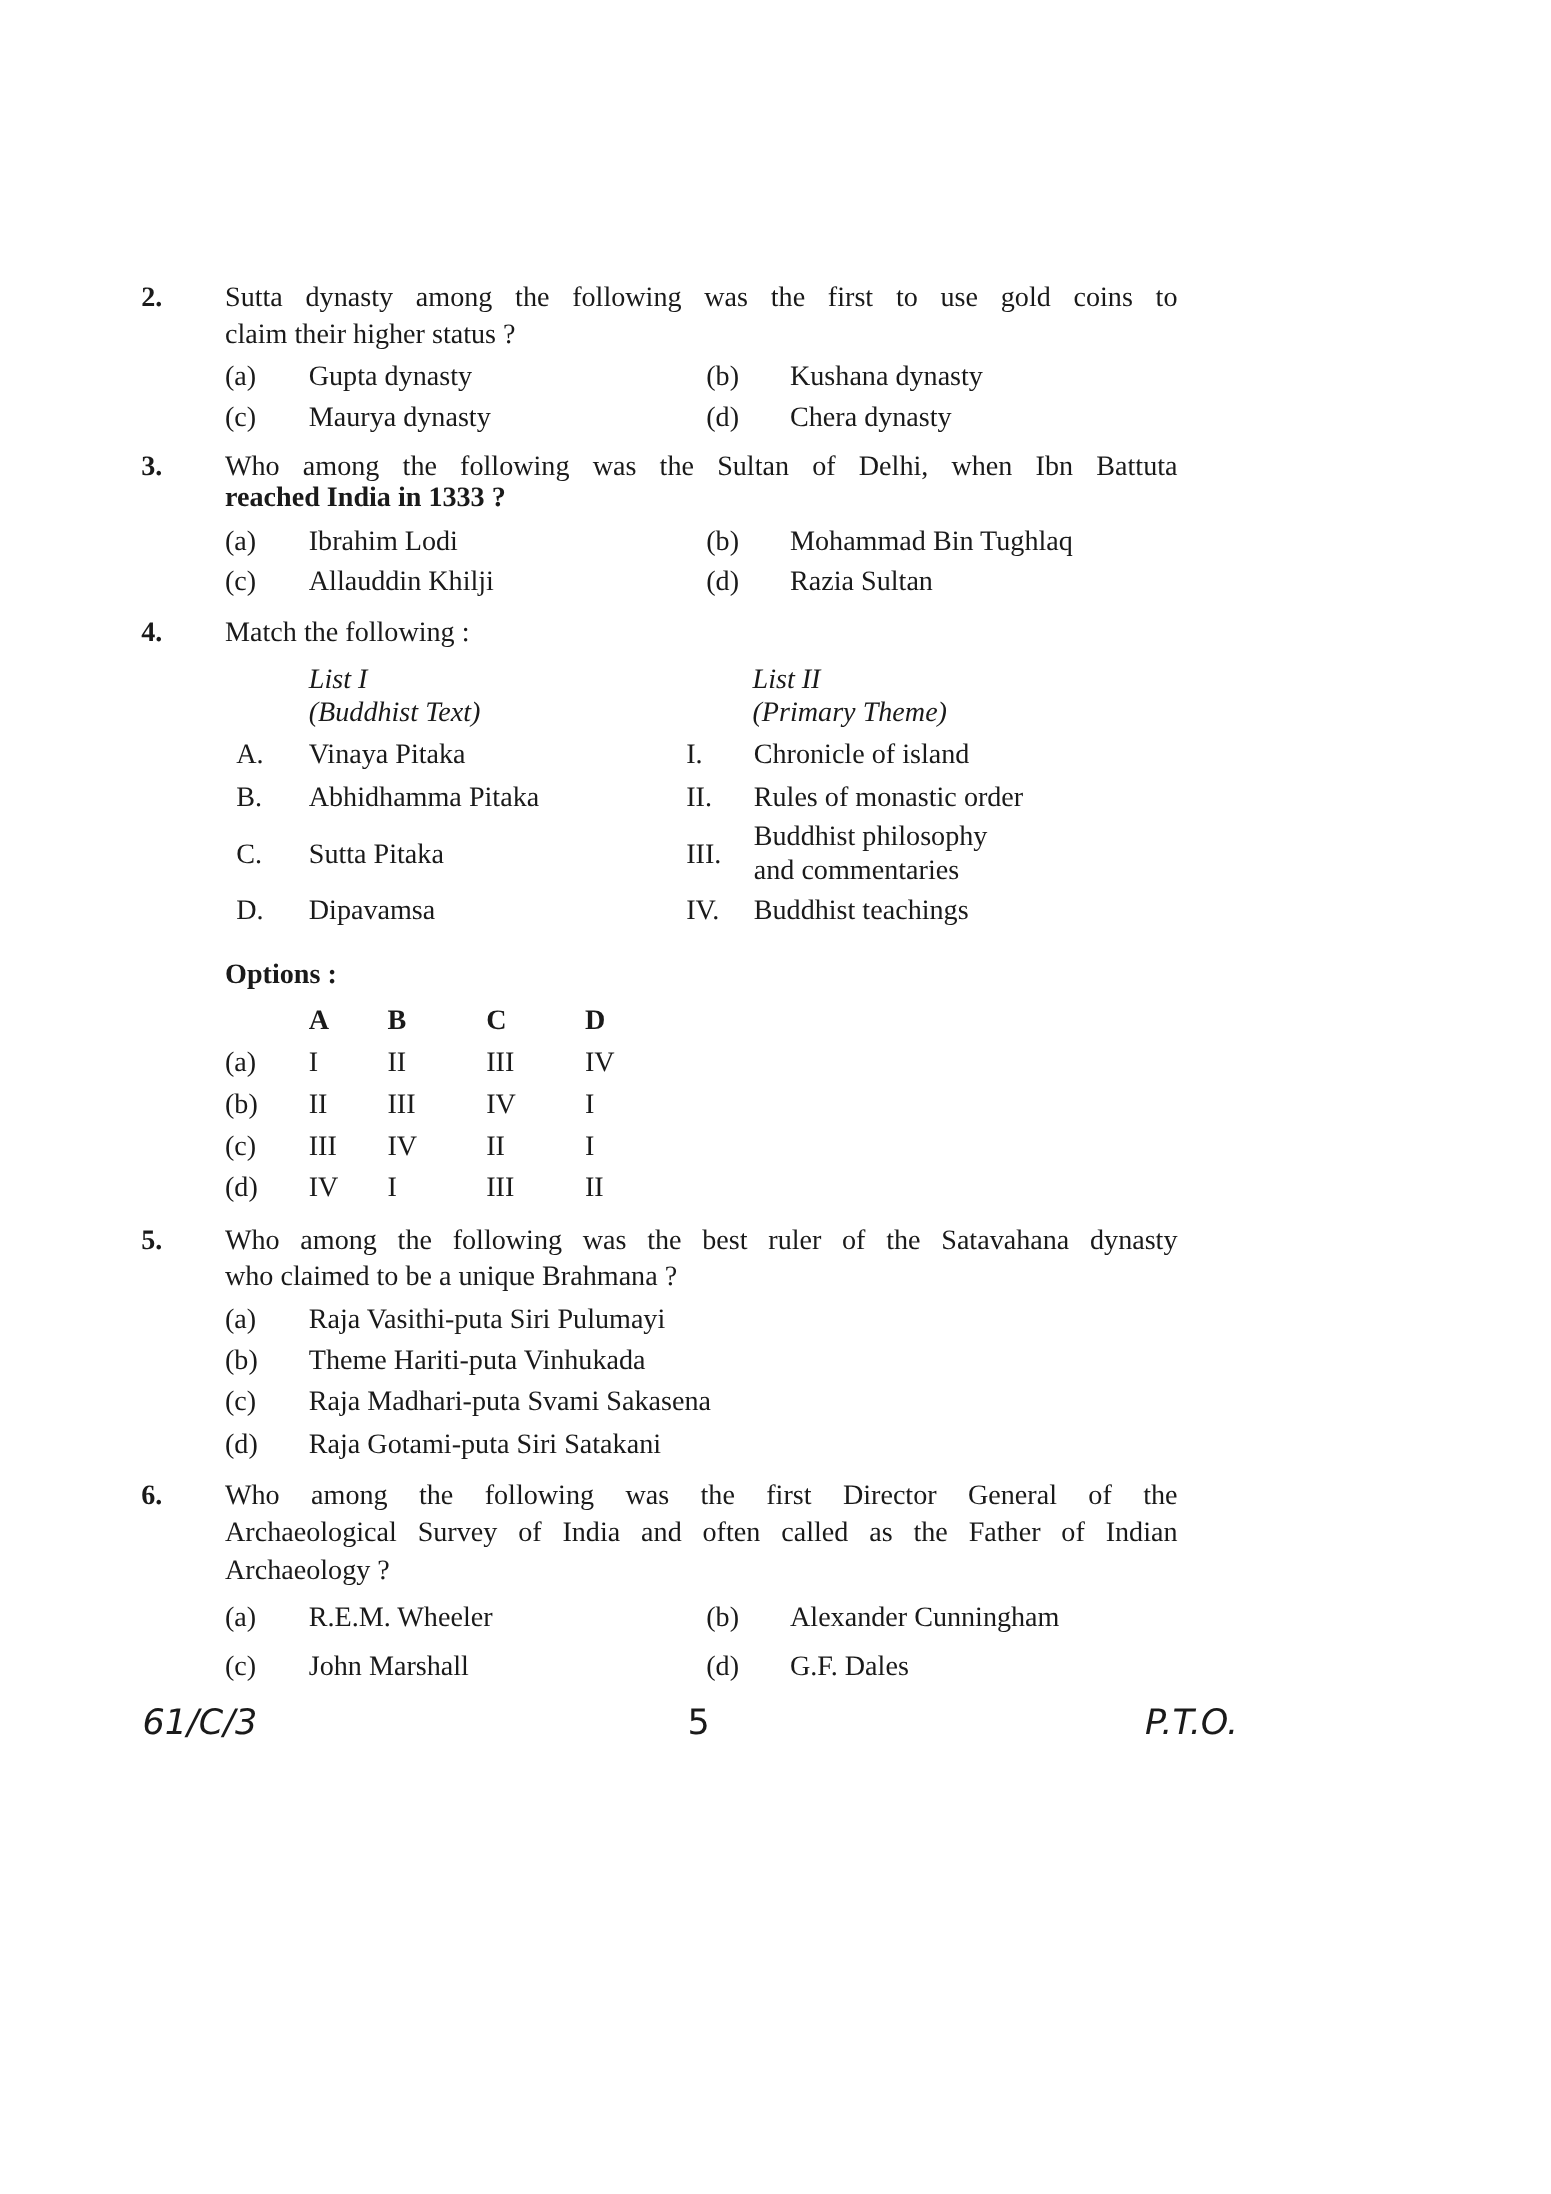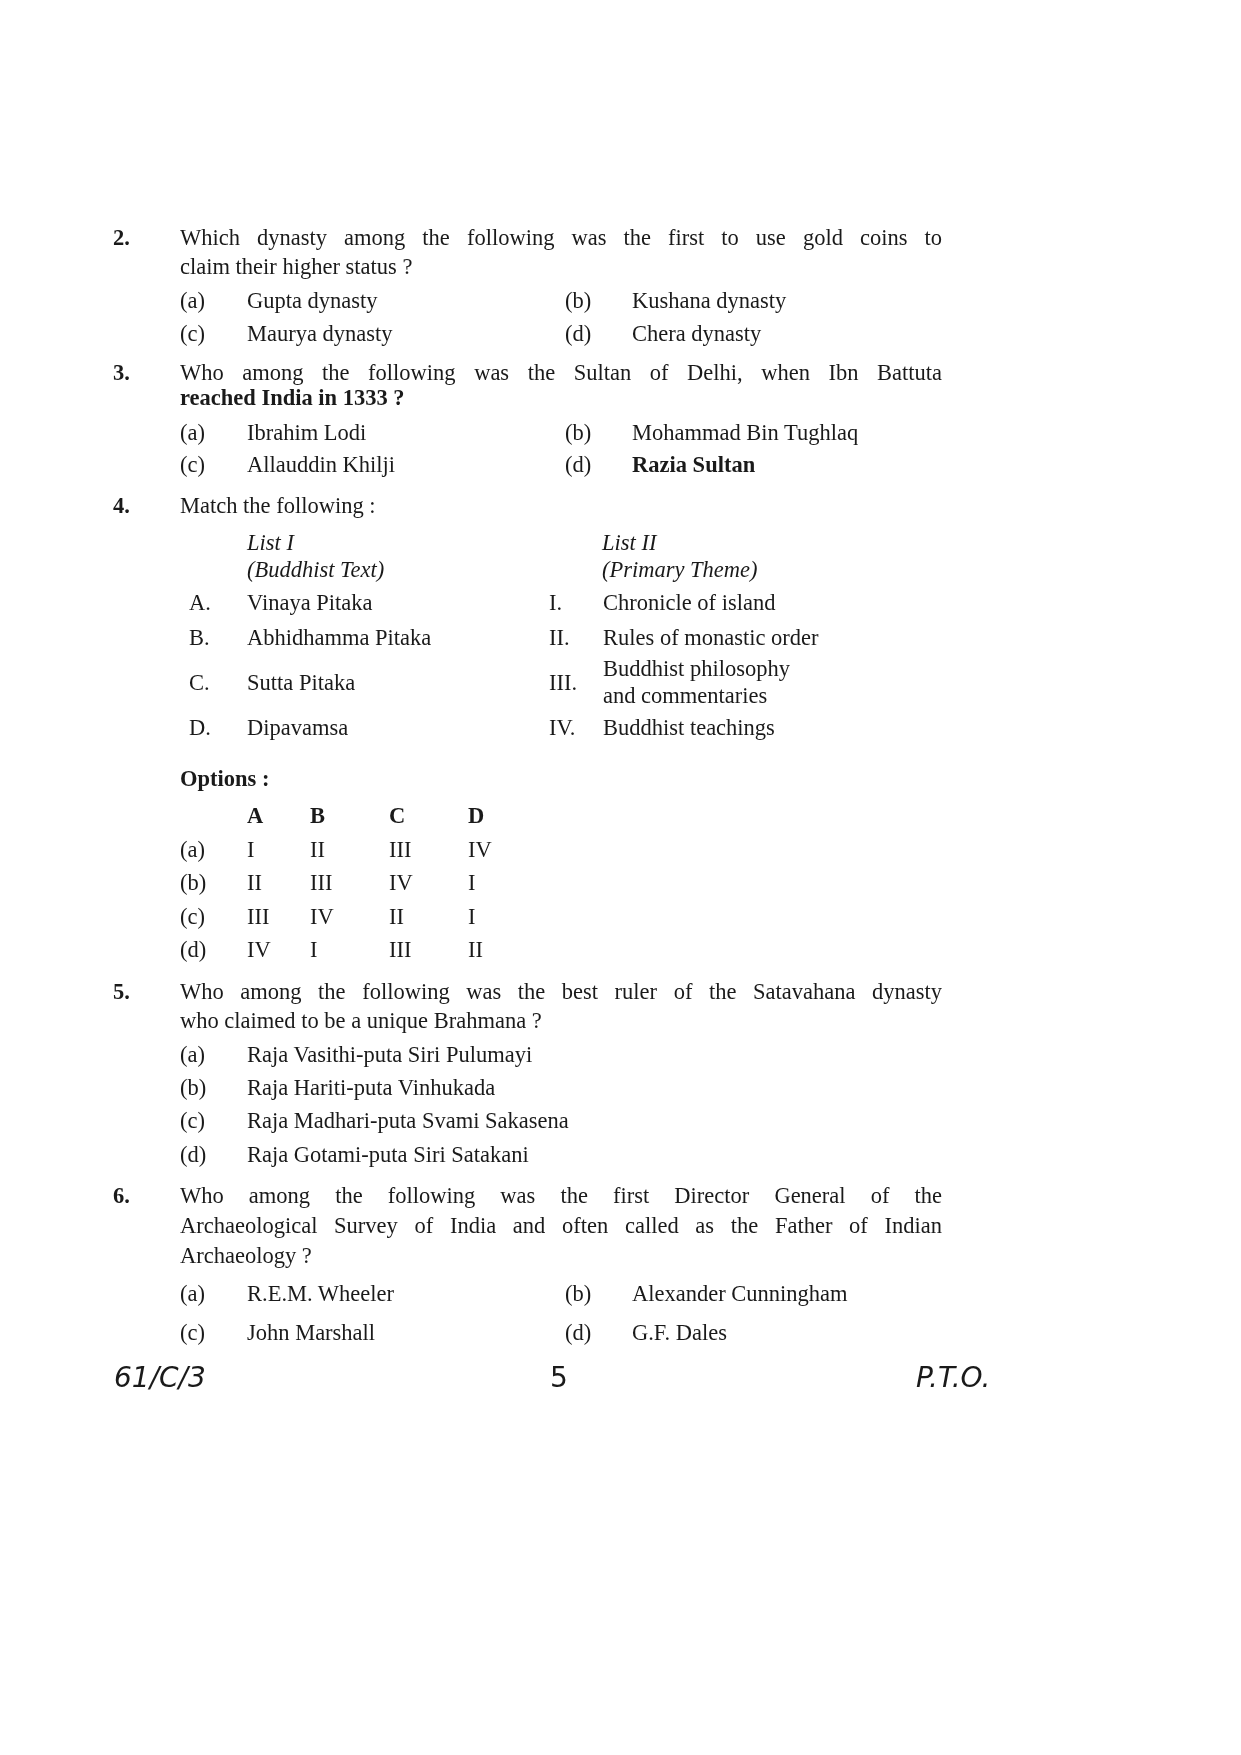--- a/index.html
+++ b/index.html
@@ -11,21 +11,21 @@
   .ital { font-style:italic; }
   .bold { font-weight:bold; }
   .footer { font-family:"DejaVu Sans","Liberation Sans",sans-serif; font-style:italic; font-size:28px; }
   .footer.center { font-style:normal; }
 </style>
 </head>
 <body>
 
 <div>
   <span class="abs qnum" style="left:113px;top:224px;">2.</span>
-  <div class="justify" style="top:224px;">Which dynasty among the following was the first to use gold coins to</div>
+  <div class="justify" style="top:224px;">Sutta dynasty among the following was the first to use gold coins to</div>
   <span class="abs" style="left:180px;top:253px;">claim their higher status ?</span>
   <span class="abs" style="left:180px;top:287px;">(a)</span>
   <span class="abs" style="left:247px;top:287px;">Gupta dynasty</span>
   <span class="abs" style="left:565px;top:287px;">(b)</span>
   <span class="abs" style="left:632px;top:287px;">Kushana dynasty</span>
   <span class="abs" style="left:180px;top:320px;">(c)</span>
   <span class="abs" style="left:247px;top:320px;">Maurya dynasty</span>
   <span class="abs" style="left:565px;top:320px;">(d)</span>
   <span class="abs" style="left:632px;top:320px;">Chera dynasty</span>
 </div>
@@ -34,21 +34,21 @@
   <span class="abs qnum" style="left:113px;top:359px;">3.</span>
   <div class="justify" style="top:359px;font-family:Liberation Serif, serif;">Who among the following was the Sultan of Delhi, when Ibn Battuta</div>
   <span class="abs" style="left:180px;top:384px;font-weight:bold;">reached India in 1333 ?</span>
   <span class="abs" style="left:180px;top:419px;">(a)</span>
   <span class="abs" style="left:247px;top:419px;">Ibrahim Lodi</span>
   <span class="abs" style="left:565px;top:419px;">(b)</span>
   <span class="abs" style="left:632px;top:419px;">Mohammad Bin Tughlaq</span>
   <span class="abs" style="left:180px;top:451px;">(c)</span>
   <span class="abs" style="left:247px;top:451px;">Allauddin Khilji</span>
   <span class="abs" style="left:565px;top:451px;">(d)</span>
-  <span class="abs" style="left:632px;top:451px;font-weight:bold;">Razia Sultan</span>
+  <span class="abs" style="left:632px;top:451px;">Razia Sultan</span>
 </div>
 
 <div>
   <span class="abs qnum" style="left:113px;top:492px;">4.</span>
   <span class="abs" style="left:180px;top:492px;">Match the following :</span>
 
   <span class="abs ital" style="left:247px;top:529px;">List I</span>
   <span class="abs ital" style="left:247px;top:556px;">(Buddhist Text)</span>
   <span class="abs ital" style="left:602px;top:529px;">List II</span>
   <span class="abs ital" style="left:602px;top:556px;">(Primary Theme)</span>
@@ -106,21 +106,21 @@
   <span class="abs" style="left:468px;top:936px;">II</span>
 </div>
 
 <div>
   <span class="abs qnum" style="left:113px;top:978px;">5.</span>
   <div class="justify" style="top:978px;">Who among the following was the best ruler of the Satavahana dynasty</div>
   <span class="abs" style="left:180px;top:1007px;text-align:right;">who claimed to be a unique Brahmana ?</span>
   <span class="abs" style="left:180px;top:1041px;">(a)</span>
   <span class="abs" style="left:247px;top:1041px;">Raja Vasithi-puta Siri Pulumayi</span>
   <span class="abs" style="left:180px;top:1074px;">(b)</span>
-  <span class="abs" style="left:247px;top:1074px;">Raja Hariti-puta Vinhukada</span>
+  <span class="abs" style="left:247px;top:1074px;">Theme Hariti-puta Vinhukada</span>
   <span class="abs" style="left:180px;top:1107px;">(c)</span>
   <span class="abs" style="left:247px;top:1107px;">Raja Madhari-puta Svami Sakasena</span>
   <span class="abs" style="left:180px;top:1141px;">(d)</span>
   <span class="abs" style="left:247px;top:1141px;">Raja Gotami-puta Siri Satakani</span>
 </div>
 
 <div>
   <span class="abs qnum" style="left:113px;top:1182px;">6.</span>
   <div class="justify" style="top:1182px;">Who among the following was the first Director General of the</div>
   <div class="justify" style="top:1212px;">Archaeological Survey of India and often called as the Father of Indian</div>

